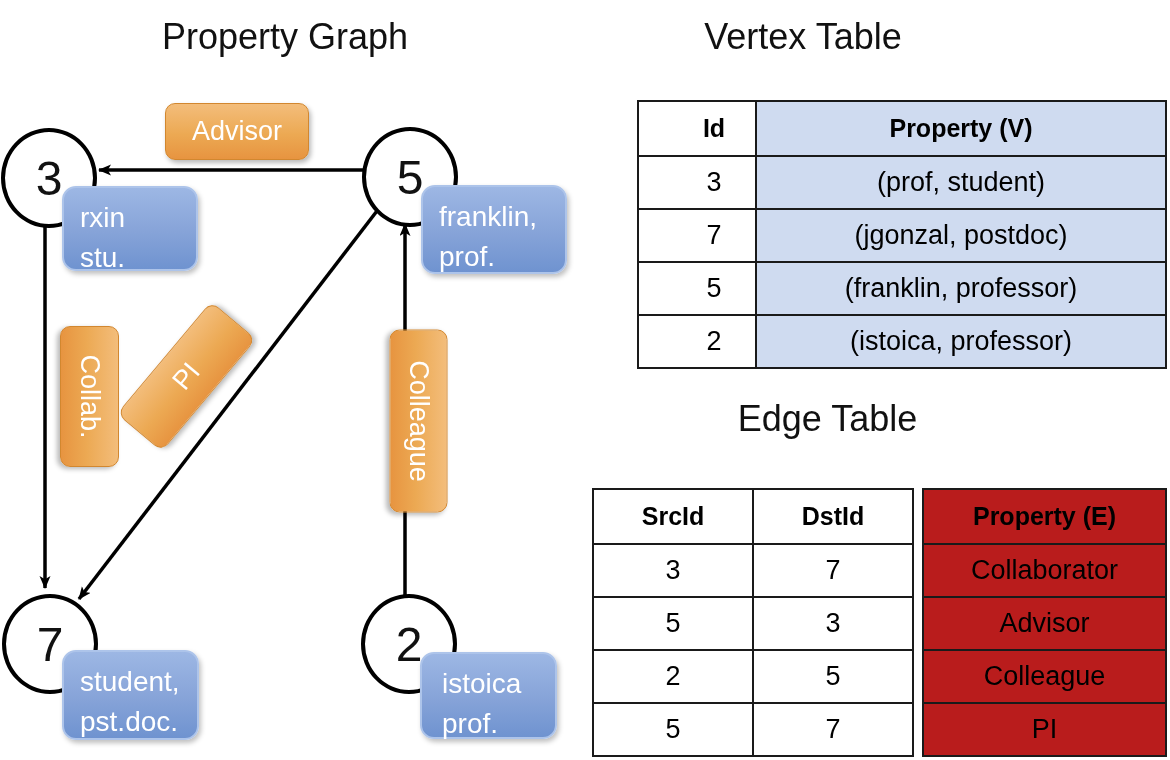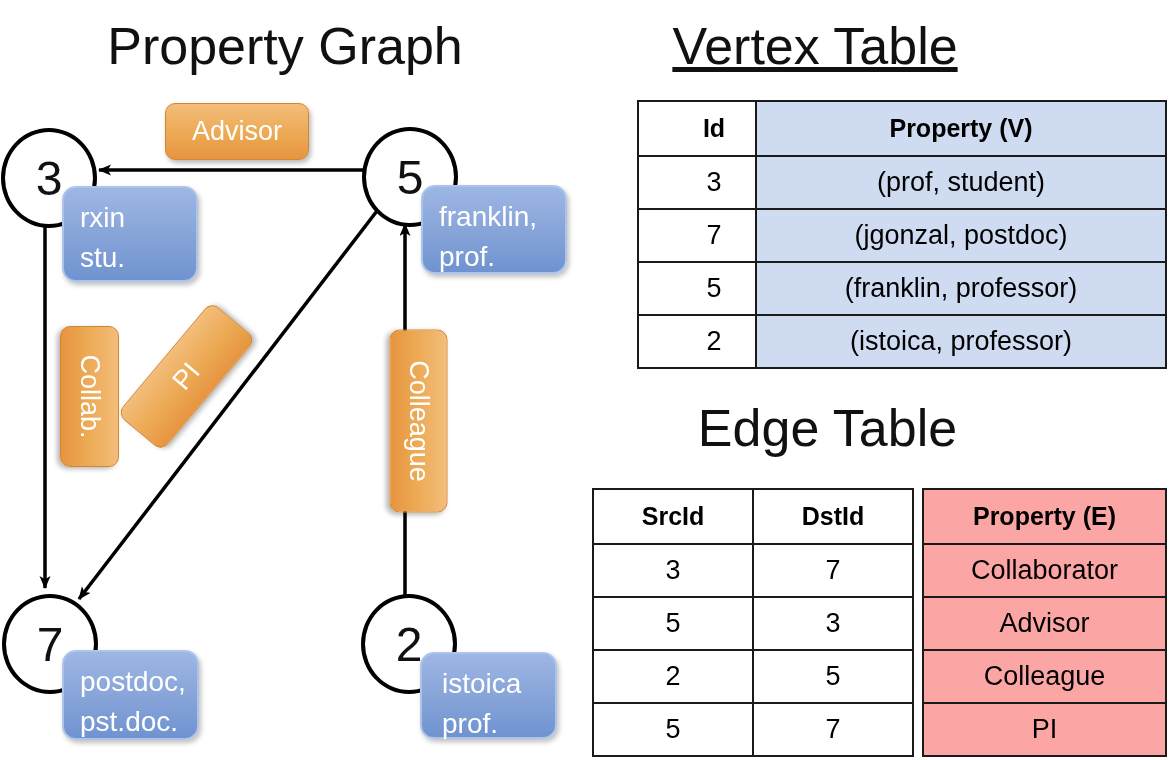--- a/index.html
+++ b/index.html
@@ -1,21 +1,21 @@
 <!DOCTYPE html>
 <html><head>
 <meta charset="utf-8">
 <style>
   html,body{margin:0;padding:0;background:#fff;}
   #stage{
     position:relative;width:1170px;height:760px;background:#ffffff;overflow:hidden;
     font-family:"Liberation Sans", sans-serif;color:#000;
   }
   .title{
-    position:absolute;text-align:center;font-size:52px;font-weight:400;
+    position:absolute;text-align:center;font-size:36px;font-weight:400;
     letter-spacing:0px;color:#111;white-space:nowrap;
   }
   
   .node{
     position:absolute;border:4px solid #000;border-radius:50%;background:#fff;
     display:flex;align-items:center;justify-content:center;
     font-size:48px;font-weight:400;color:#111;z-index:2;
   }
   
   #edges{position:absolute;left:0;top:0;z-index:1;}
@@ -41,31 +41,31 @@
   table.dtable{
     position:absolute;border-collapse:collapse;table-layout:fixed;z-index:2;
     font-size:27px;
   }
   table.dtable td,table.dtable th{
     border:2.5px solid #1a1a1a;text-align:center;vertical-align:middle;
     padding:0;overflow:hidden;white-space:nowrap;
   }
   table.dtable th{font-weight:700;font-size:25px;}
   .fill-blue{background:#cfdbf0;}
-  .fill-tan{background:#fca5a5;}
+  .fill-tan{background:#b91c1c;}
   .hrow{height:55px;}
   .drow{height:53px;}
 </style>
 </head>
 <body>
 
 <div id="stage">
 
   <div class="title" style="left:55px;top:16px;width:460px;">Property Graph</div>
-  <div class="title" style="left:590px;top:16px;width:450px;text-decoration:underline;">Vertex Table</div>
+  <div class="title" style="left:578px;top:16px;width:450px;">Vertex Table</div>
   <div class="title" style="left:600px;top:398px;width:455px;">Edge Table</div>
 
   <svg id="edges" width="1170" height="760" viewBox="0 0 1170 760">
     <defs>
       <marker id="arrow" markerWidth="15" markerHeight="13" refX="12" refY="5.5" orient="auto" markerUnits="userSpaceOnUse">
         <polygon points="0,0 13,5.5 0,11 3.2,5.5" fill="#000"></polygon>
       </marker>
     </defs>
     <line x1="363" y1="170" x2="99" y2="170" stroke="#000" stroke-width="3.5" marker-end="url(#arrow)"></line>
     <line x1="45" y1="223" x2="45" y2="588" stroke="#000" stroke-width="3.5" marker-end="url(#arrow)"></line>
@@ -92,30 +92,30 @@
   <div class="epill" style="left:19px;top:367px;width:139px;height:57px;transform:rotate(90deg);">
     <span>Collab.</span>
   </div>
   <div class="epill" style="left:113px;top:347px;width:145px;height:57px;transform:rotate(-50deg);">
     <span>PI</span>
   </div>
   <div class="epill" style="left:327px;top:392px;width:181px;height:56px;transform:rotate(90deg);">
     <span>Colleague</span>
   </div>
 
-  <div class="vbox" style="left:62px;top:186px;width:136px;height:96px;">
+  <div class="vbox" style="left:62px;top:186px;width:136px;height:85px;">
     <div>rxin</div>
     <div>stu.</div>
   </div>
   <div class="vbox" style="left:421px;top:185px;width:146px;height:89px;">
     <div>franklin,</div>
     <div>prof.</div>
   </div>
   <div class="vbox" style="left:62px;top:650px;width:137px;height:90px;">
-    <div>postdoc,</div>
+    <div>student,</div>
     <div>pst.doc.</div>
   </div>
   <div class="vbox" style="left:420px;top:652px;width:137px;height:87px;padding-left:20px;">
     <div>istoica</div>
     <div>prof.</div>
   </div>
 
   <table class="dtable" style="left:593px;top:100px;width:154px;margin-left:44px;">
     <tbody>
         <tr class="hrow">

